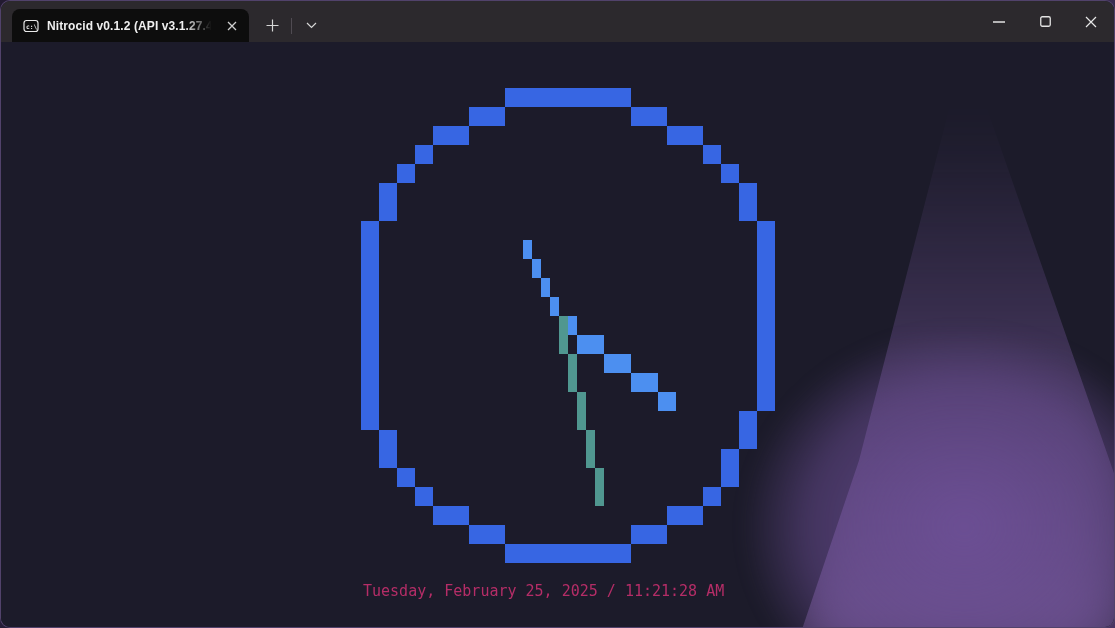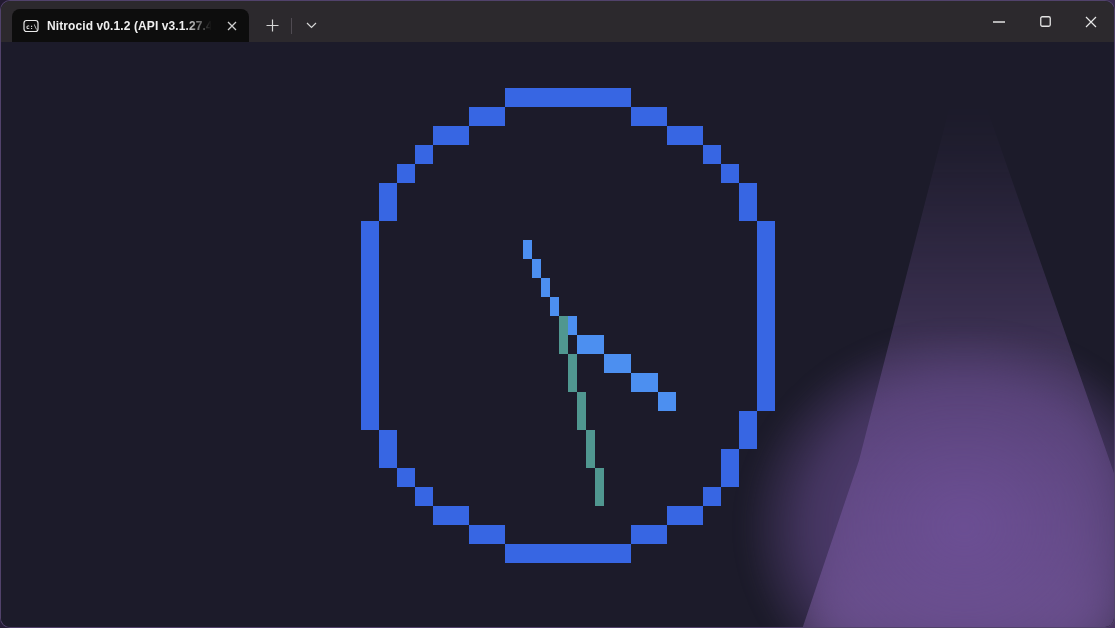--- a/index.html
+++ b/index.html
@@ -168,15 +168,16 @@
         <div style="left: 576px; top: 293px; width: 27px; height: 19px; background: rgb(76, 143, 240);"></div>
         <div style="left: 603px; top: 312px; width: 27px; height: 19px; background: rgb(76, 143, 240);"></div>
         <div style="left: 630px; top: 331px; width: 27px; height: 19px; background: rgb(76, 143, 240);"></div>
         <div style="left: 657px; top: 350px; width: 18px; height: 19px; background: rgb(76, 143, 240);"></div>
         <div style="left: 558px; top: 274px; width: 9px; height: 38px; background: rgb(80, 151, 144);"></div>
         <div style="left: 567px; top: 312px; width: 9px; height: 38px; background: rgb(80, 151, 144);"></div>
         <div style="left: 576px; top: 350px; width: 9px; height: 38px; background: rgb(80, 151, 144);"></div>
         <div style="left: 585px; top: 388px; width: 9px; height: 38px; background: rgb(80, 151, 144);"></div>
         <div style="left: 594px; top: 426px; width: 9px; height: 38px; background: rgb(80, 151, 144);"></div>
       </div>
+    <div class="statusline">Tuesday, February 25, 2025 / 11:21:28 AM</div>
   </div>
 
 </div>
 
 </body></html>

